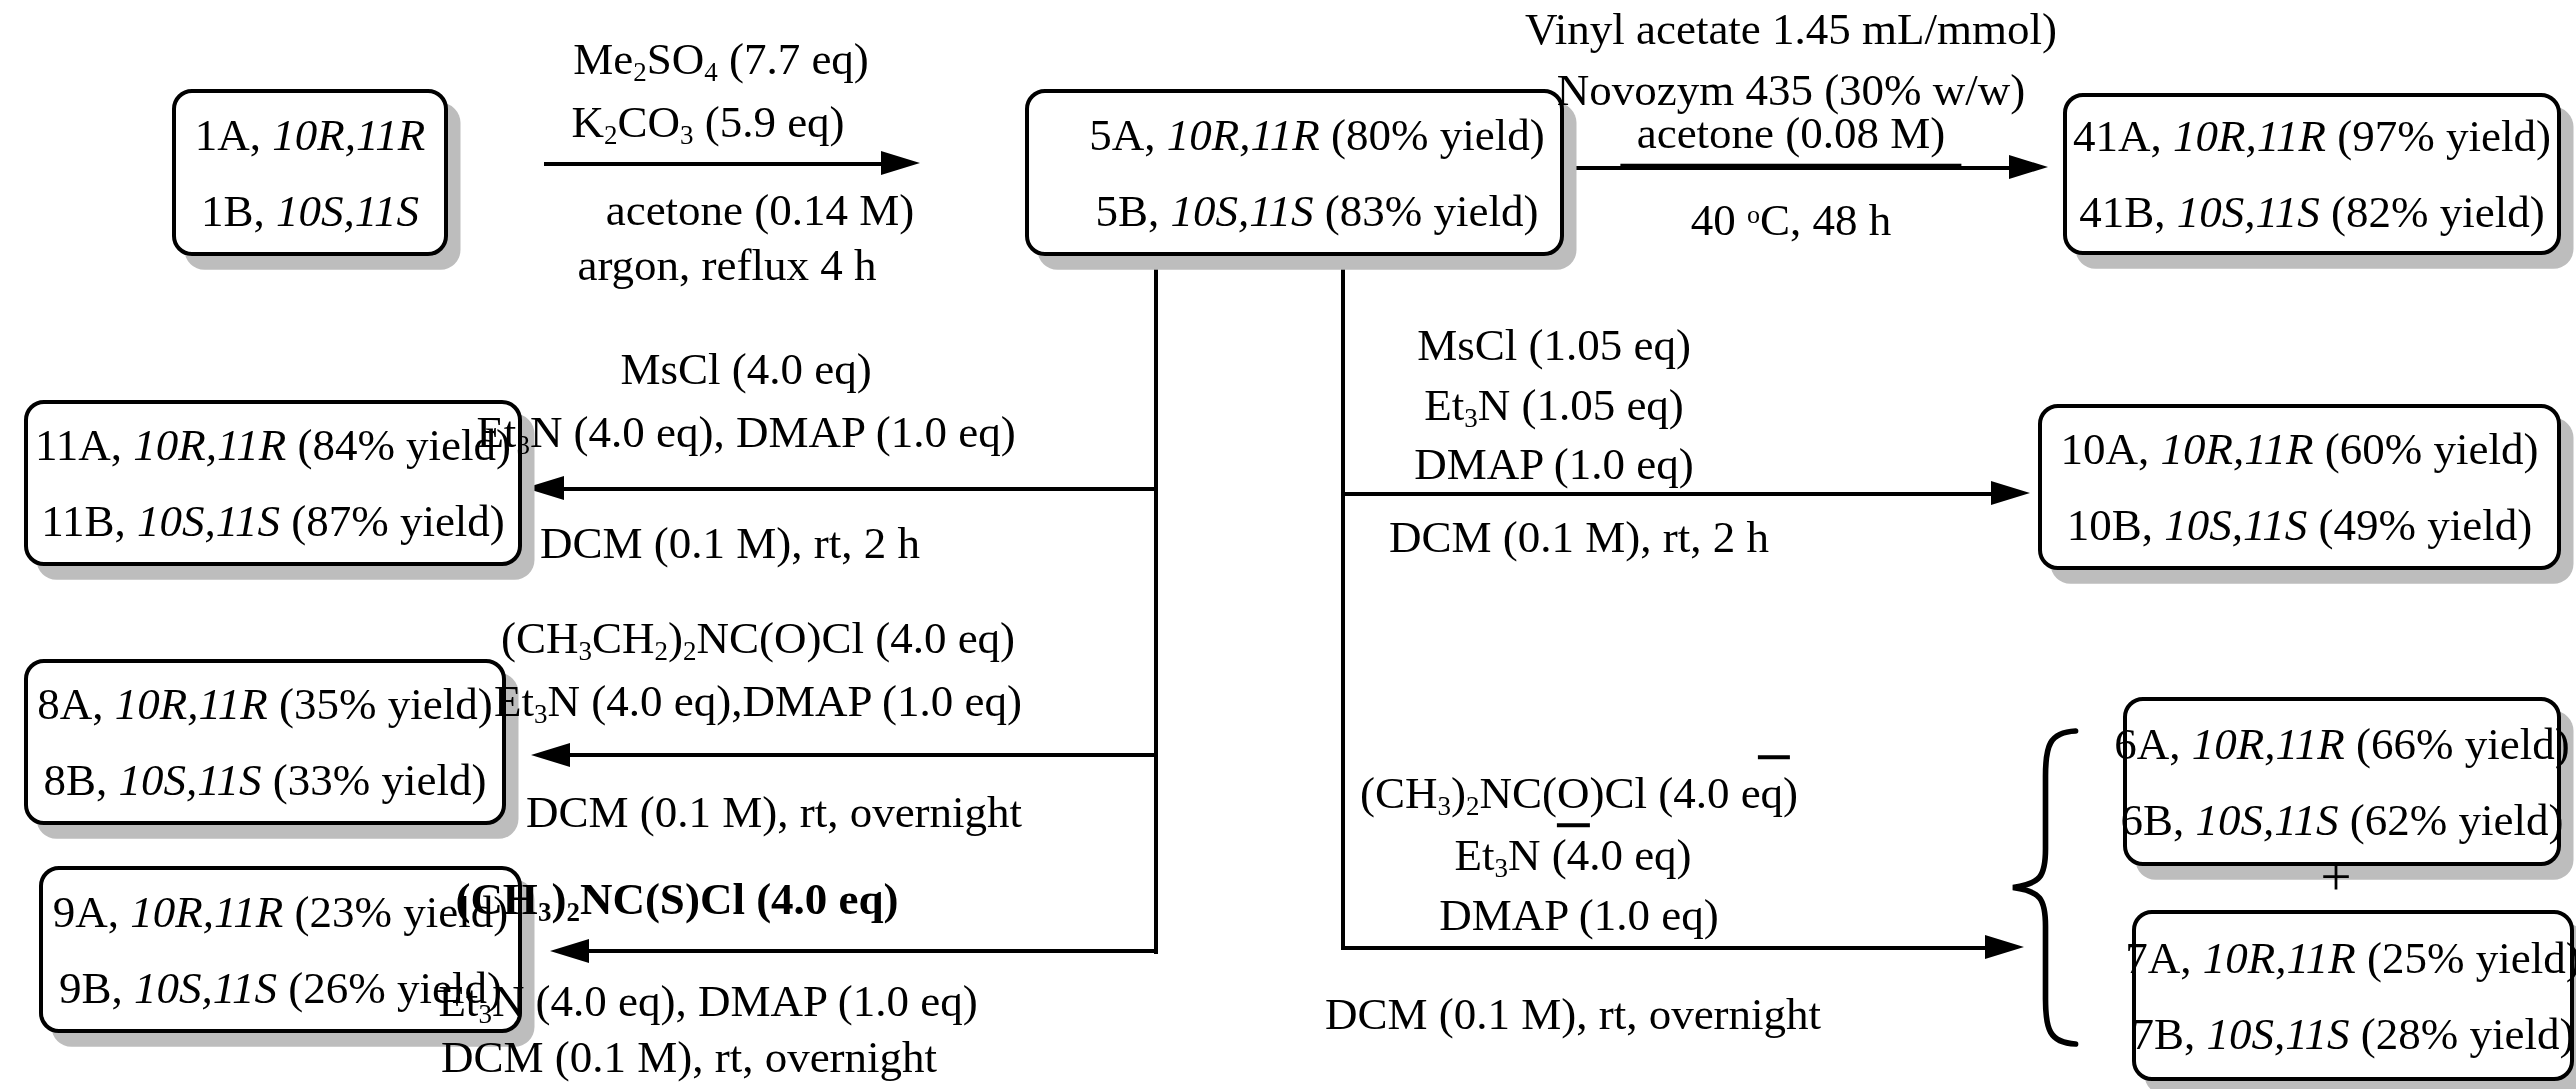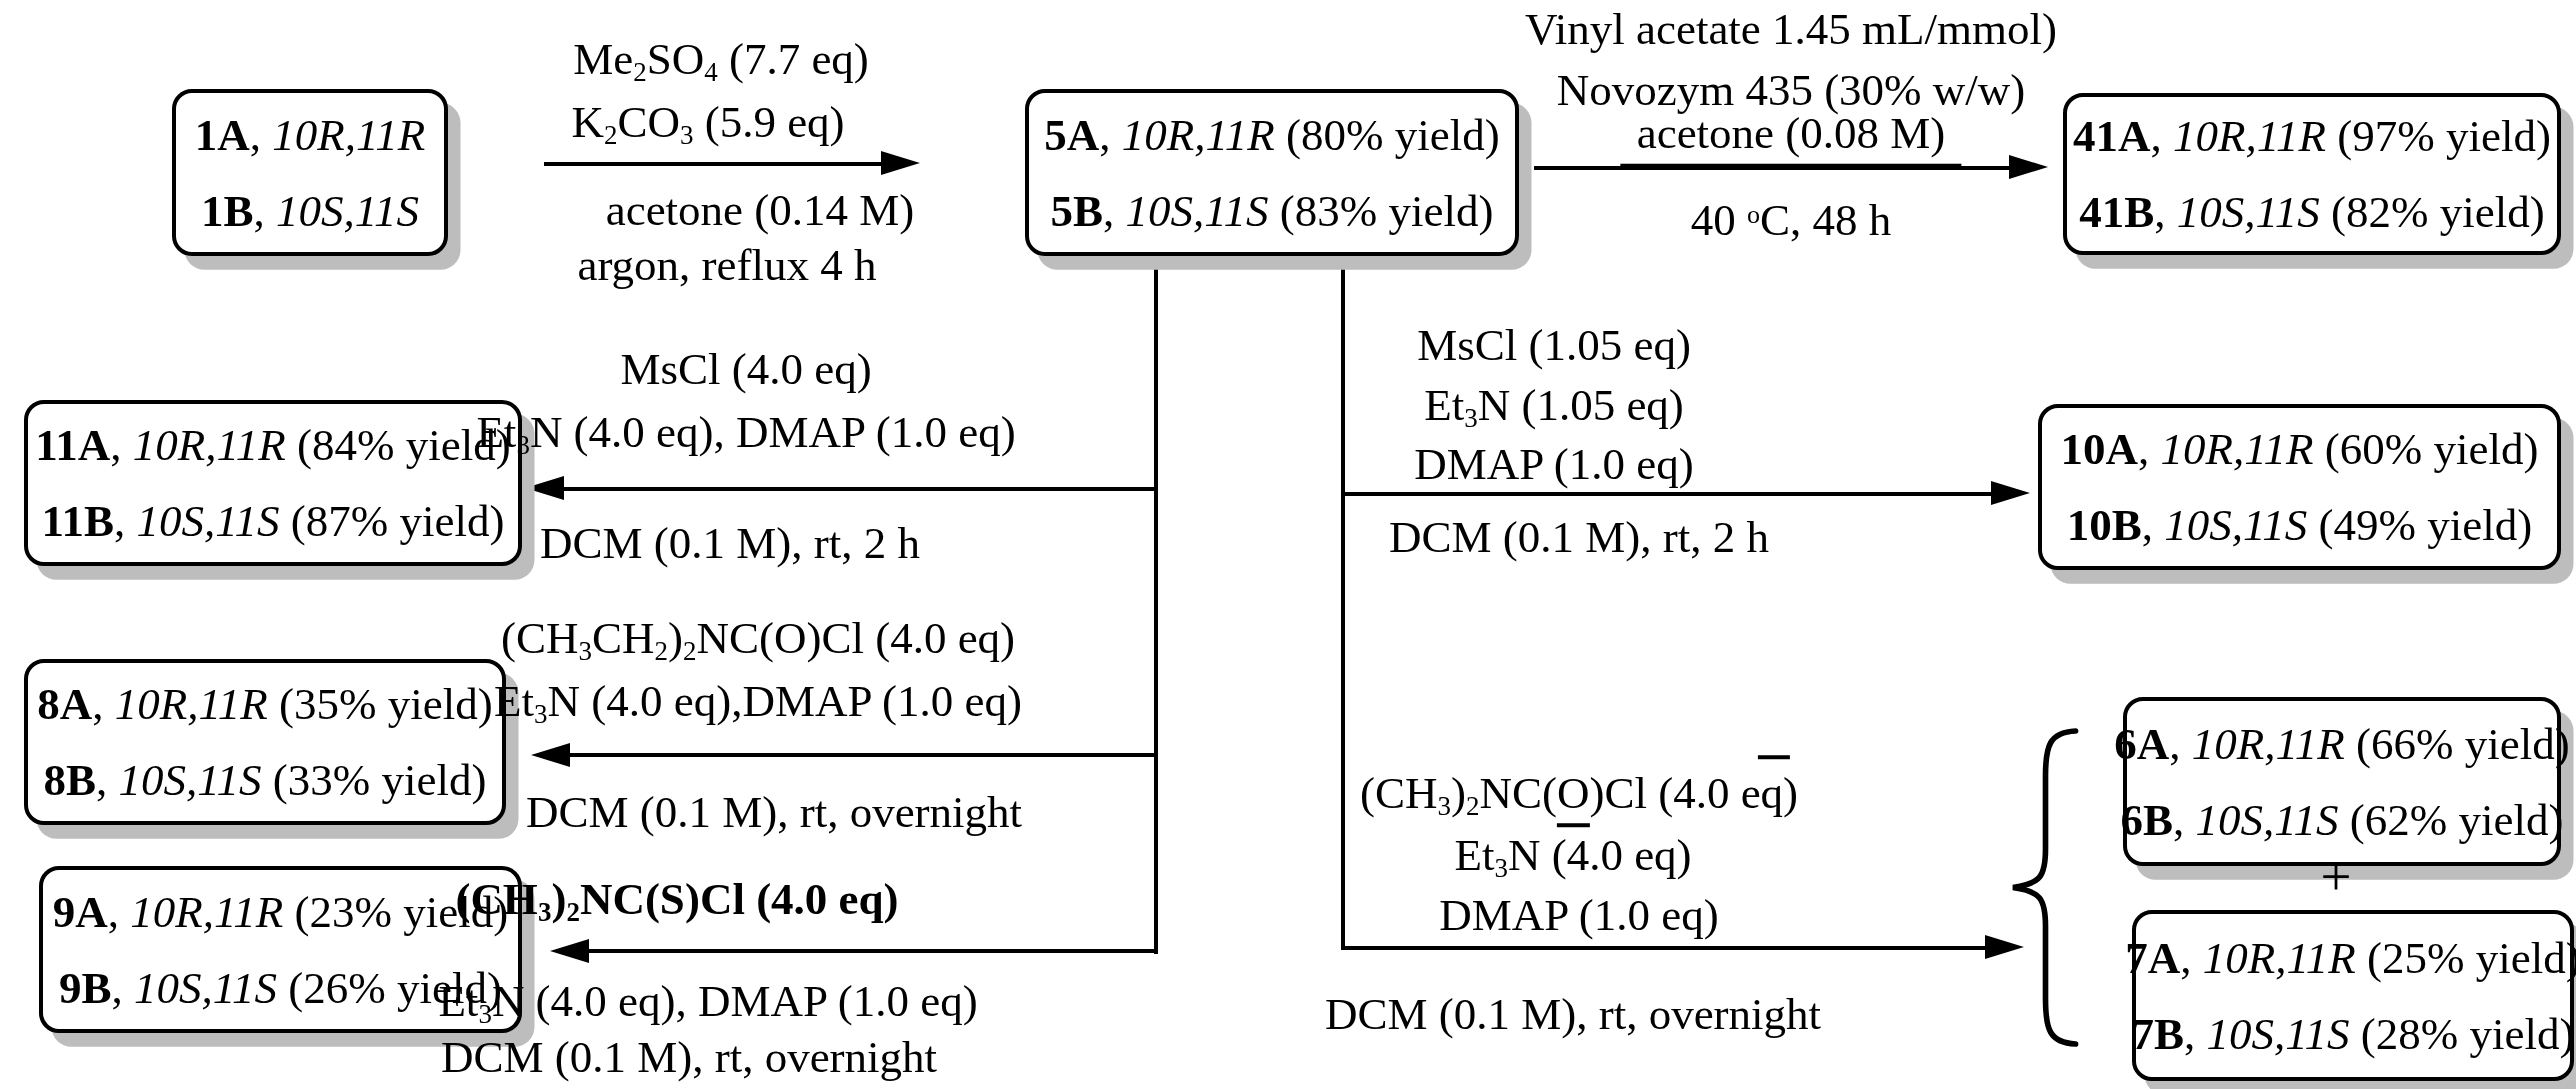--- a/index.html
+++ b/index.html
@@ -26,21 +26,21 @@
   .cond{
     position:absolute;
     transform:translate(-50%,-50%);
     white-space:nowrap;
     font-size:45px;
     line-height:1.15;
     z-index:3;
   }
   .cond.underlined{border-bottom:3.8px solid #000;padding:0 16.3px 3.8px 16.3px;}
   
-  .seg-b{font-weight:bold;}
+  .seg-b{font-weight:normal;}
   .seg-i{font-style:italic;}
   .seg-sub{font-size:0.60em;vertical-align:-0.24em;}
   .seg-sup{font-size:0.58em;vertical-align:0.48em;}
   .seg-ovr{position:relative;display:inline-block;}
   .seg-ovr::after{content:"";position:absolute;left:-0.05em;right:-0.15em;top:-0.30em;border-top:0.09em solid #000;}
   .seg-unr{position:relative;display:inline-block;}
   .seg-unr::after{content:"";position:absolute;left:0;right:0;bottom:-0.16em;border-top:0.09em solid #000;}
   
   .hline{position:absolute;height:4.4px;background:#000;z-index:1;}
   .vline{position:absolute;width:4.4px;background:#000;z-index:1;}
@@ -54,21 +54,21 @@
 </head>
 <body>
 
 <div class="page">
 
   <div class="cbox" style="left:172px;top:89px;width:268px;height:159px;">
     <div class="bline"><span class="seg-b">1A</span><span>, </span><span class="seg-i">10R,11R</span></div>
     <div class="bline"><span class="seg-b">1B</span><span>, </span><span class="seg-i">10S,11S</span></div>
   </div>
 
-  <div class="cbox" style="left:1025px;top:89px;width:486px;height:159px;">
+  <div class="cbox" style="left:1025px;top:89px;width:486px;height:159px;padding-left:45px;">
     <div class="bline"><span class="seg-b">5A</span><span>, </span><span class="seg-i">10R,11R</span><span> (80% yield)</span></div>
     <div class="bline"><span class="seg-b">5B</span><span>, </span><span class="seg-i">10S,11S</span><span> (83% yield)</span></div>
   </div>
 
   <div class="cbox" style="left:2063px;top:93px;width:490px;height:154px;">
     <div class="bline"><span class="seg-b">41A</span><span>, </span><span class="seg-i">10R,11R</span><span> (97% yield)</span></div>
     <div class="bline"><span class="seg-b">41B</span><span>, </span><span class="seg-i">10S,11S</span><span> (82% yield)</span></div>
   </div>
 
   <div class="cbox" style="left:24px;top:400px;width:490px;height:158px;">

